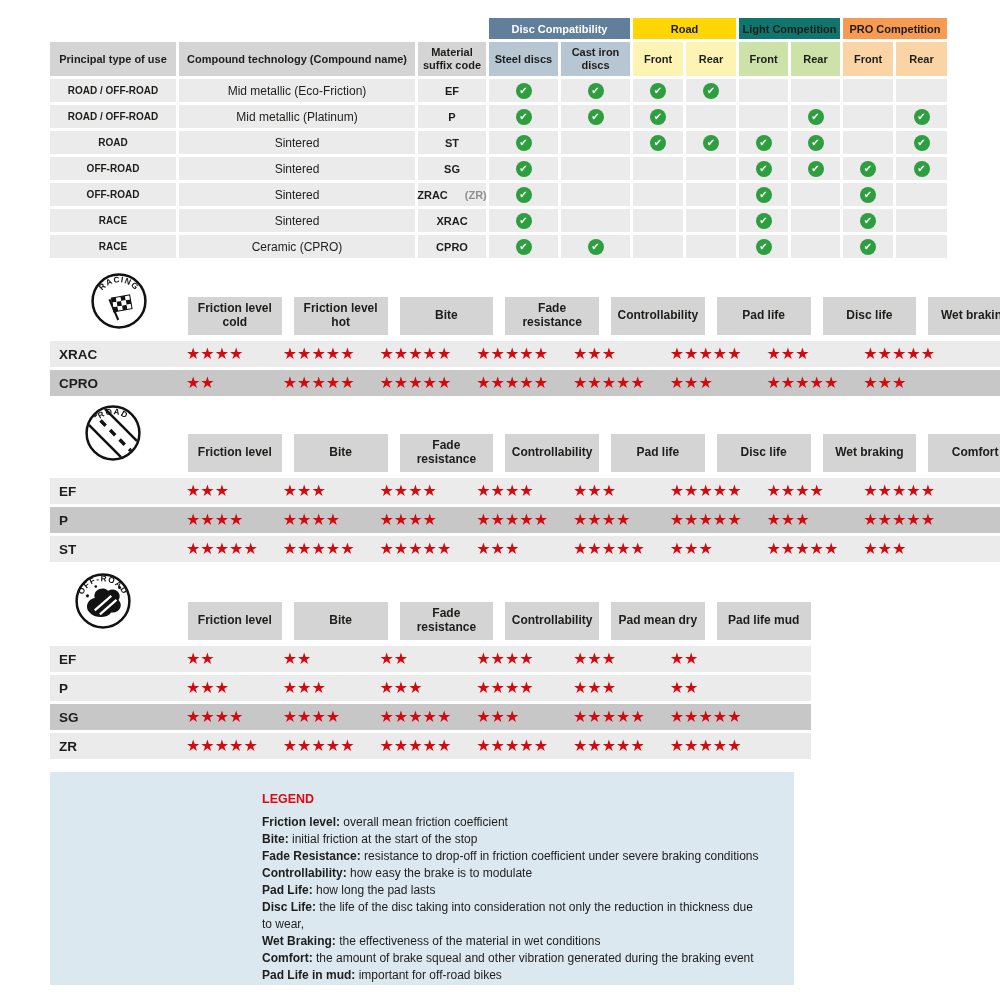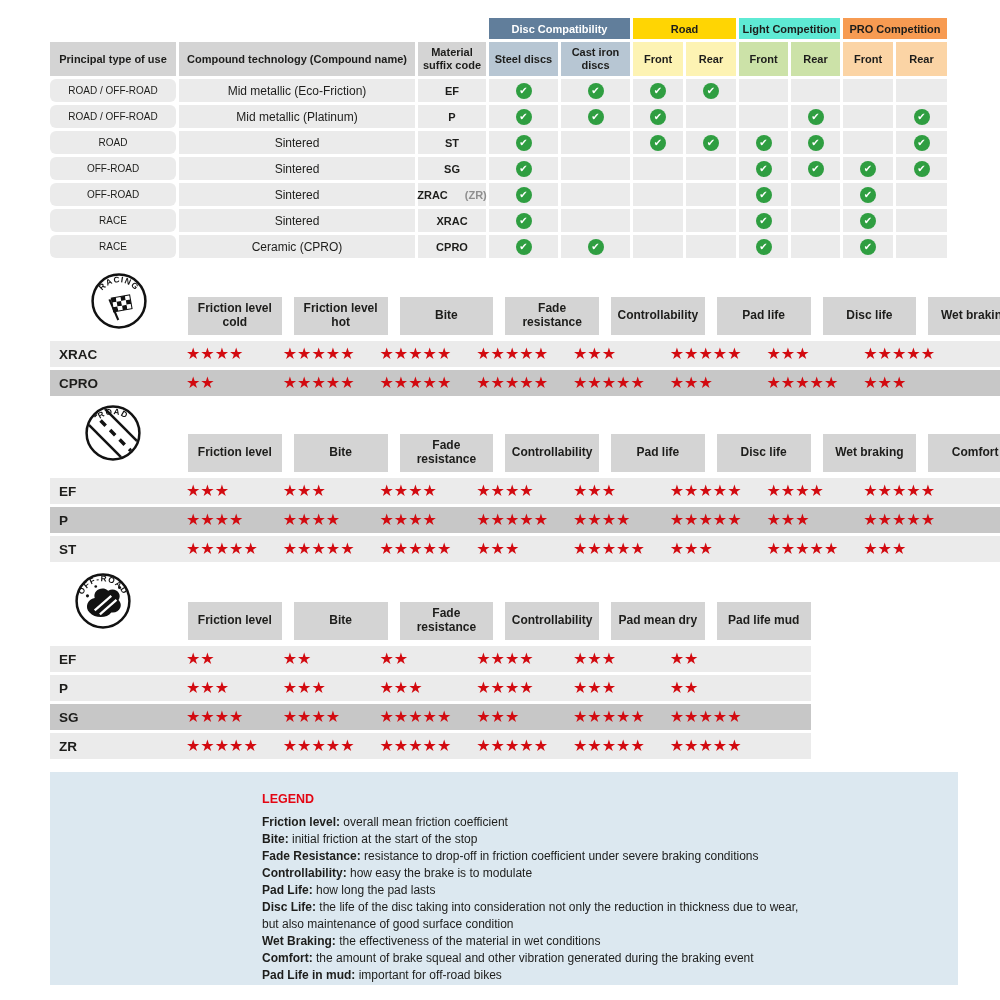--- a/index.html
+++ b/index.html
@@ -19,21 +19,21 @@
       font-size:11px;font-weight:bold;}
   .ch{display:flex;align-items:center;justify-content:center;text-align:center;
       font-size:11px;font-weight:bold;line-height:1.15;padding:2px;}
   .h-gray{background:var(--head-gray,#d4d4d4);}
   .h-blue{background:var(--tint-blue,#b7c6d3);}
   .h-yellow{background:var(--tint-yellow,#fdf3b3);}
   .h-green{background:var(--tint-green,#cce2a8);}
   .h-orange{background:var(--tint-orange,#fbd4a5);}
   .cell{background:var(--row-gray,#ebebeb);display:flex;align-items:center;
         justify-content:center;font-size:11px;}
-  .cell.use{font-weight:normal;font-size:10px;border-radius:6px;}
+  .cell.use{font-weight:bold;font-size:10px;}
   .cell.tech{font-size:12px;}
   .cell.code{font-weight:bold;}
   .code-note{color:#8f8f8f;font-weight:bold;margin-left:17px;}
   .tick{width:16px;height:16px;border-radius:50%;background:var(--check,#2f9e41);
         color:#fff;font-size:10px;font-weight:bold;display:flex;align-items:center;
         justify-content:center;font-family:"DejaVu Sans","Liberation Sans",sans-serif;}
 
   
   .rt{position:absolute;left:50px;}
   [data-name="rating-table-racing"]{top:297px;}
@@ -53,38 +53,38 @@
 
   
   .icon{position:absolute;width:58px;height:58px;}
   [data-name="racing-icon"]{left:90px;top:272px;}
   [data-name="road-icon"]{left:84px;top:404px;}
   [data-name="offroad-icon"]{left:74px;top:572px;}
   .icon svg text{font-family:"Liberation Sans",sans-serif;font-weight:bold;
                  font-size:8px;letter-spacing:1px;fill:#121212;}
 
   
-  .legend{position:absolute;left:50px;top:772px;width:908px;height:213px;
+  .legend{position:absolute;left:50px;top:772px;width:744px;height:213px;
           background:var(--legend-bg,#dce8f0);box-sizing:border-box;
           padding:20px 30px 0 212px;}
   .lg-title{color:var(--legend-title,#e30613);font-size:12.5px;font-weight:bold;
             margin-bottom:8px;}
   .lg-line{font-size:12px;line-height:17px;}
   .lg-line b{font-weight:bold;}
 </style>
 </head>
 <body>
 
 <div class="page" data-name="page" style="--star: #d20a10; --check: #2f9e41; --row-gray: #ebebeb; --row-hl: #c7c7c7; --head-gray: #d4d4d4; --tint-blue: #b7c6d3; --tint-yellow: #fdf3b3; --tint-green: #cce2a8; --tint-orange: #fbd4a5; --legend-bg: #dce8f0; --legend-title: #e30613; --text: #1d1d1b;">
 
   <div data-name="compat-grid">
       <div class="gh-spacer" data-name="group-header-spacer" style="grid-column: 1 / span 3;"></div>
       <div class="gh" data-name="group-header-disc-compatibility" style="grid-column: 4 / span 2; background: rgb(97, 126, 155); color: rgb(255, 255, 255);">Disc Compatibility</div>
       <div class="gh" data-name="group-header-road" style="grid-column: 6 / span 2; background: rgb(255, 213, 3); color: rgb(29, 29, 27);">Road</div>
-      <div class="gh" data-name="group-header-light-competition" style="grid-column: 8 / span 2; background: #5eead4; color: rgb(29, 29, 27);">Light Competition</div>
+      <div class="gh" data-name="group-header-light-competition" style="grid-column: 8 / span 2; background: #0f766e; color: rgb(29, 29, 27);">Light Competition</div>
       <div class="gh" data-name="group-header-pro-competition" style="grid-column: 10 / span 2; background: rgb(247, 155, 82); color: rgb(29, 29, 27);">PRO Competition</div>
       <div class="ch h-gray" data-name="column-header">Principal type of use</div>
       <div class="ch h-gray" data-name="column-header">Compound technology (Compound name)</div>
       <div class="ch h-gray" data-name="column-header">Material suffix code</div>
       <div class="ch h-blue" data-name="column-header">Steel discs</div>
       <div class="ch h-blue" data-name="column-header">Cast iron discs</div>
       <div class="ch h-yellow" data-name="column-header">Front</div>
       <div class="ch h-yellow" data-name="column-header">Rear</div>
       <div class="ch h-green" data-name="column-header">Front</div>
       <div class="ch h-green" data-name="column-header">Rear</div>
@@ -419,20 +419,19 @@
 
   <div class="legend" data-name="legend">
     <div class="lg-title" data-name="legend-title">LEGEND</div>
     <div data-name="legend-items">
         <div class="lg-line" data-name="legend-item"><b data-name="legend-term">Friction level: </b>overall mean friction coefficient</div>
         <div class="lg-line" data-name="legend-item"><b data-name="legend-term">Bite: </b>initial friction at the start of the stop</div>
         <div class="lg-line" data-name="legend-item"><b data-name="legend-term">Fade Resistance: </b>resistance to drop-off in friction coefficient under severe braking conditions</div>
         <div class="lg-line" data-name="legend-item"><b data-name="legend-term">Controllability: </b>how easy the brake is to modulate</div>
         <div class="lg-line" data-name="legend-item"><b data-name="legend-term">Pad Life: </b>how long the pad lasts</div>
         <div class="lg-line" data-name="legend-item"><b data-name="legend-term">Disc Life: </b>the life of the disc taking into consideration not only the reduction in thickness due to wear,</div>
-        <div class="lg-line" data-name="legend-item">but also maintenance of good surface condition</div>
         <div class="lg-line" data-name="legend-item"><b data-name="legend-term">Wet Braking: </b>the effectiveness of the material in wet conditions</div>
         <div class="lg-line" data-name="legend-item"><b data-name="legend-term">Comfort: </b>the amount of brake squeal and other vibration generated during the braking event</div>
         <div class="lg-line" data-name="legend-item"><b data-name="legend-term">Pad Life in mud: </b>important for off-road bikes</div>
       </div>
   </div>
 
 </div>
 
 </body></html>

